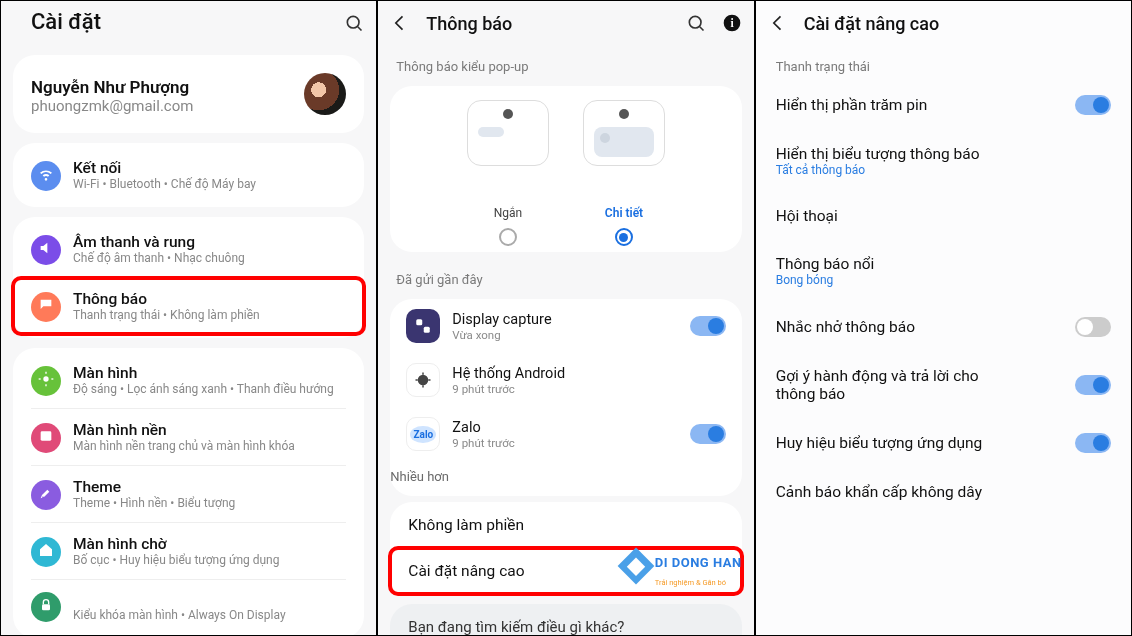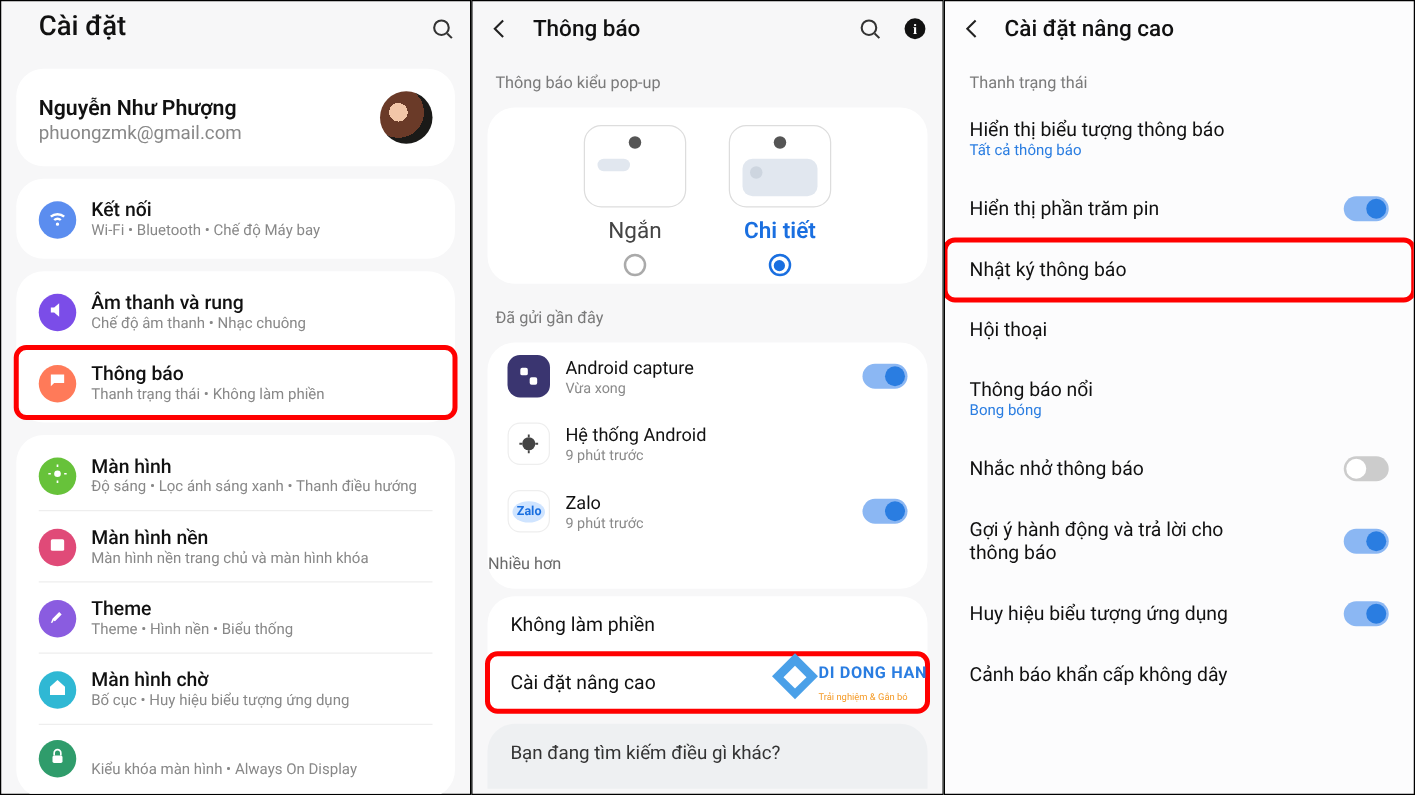--- a/index.html
+++ b/index.html
@@ -33,21 +33,21 @@
   
   .grouplbl { font-size:13px; color:#7a7a7a; padding:14px 18px 6px; }
   .p2 .card2 { background:#fff; margin:6px 12px; border-radius:22px; }
   .styles { display:flex; justify-content:center; gap:34px; padding:14px 10px 6px; }
   .stylecol { display:flex; flex-direction:column; align-items:center; gap:8px; }
   .mock { width:82px; height:66px; border:1px solid #ddd; border-radius:14px; background:#fff; position:relative; overflow:hidden; }
   .mock::before { content:""; position:absolute; top:8px; left:50%; transform:translateX(-50%); width:10px; height:10px; background:#555; border-radius:50%; }
   .mock .pill { position:absolute; top:26px; left:10px; right:44px; height:10px; background:#e1e7ef; border-radius:5px; }
   .mock.detail .pill { right:10px; height:30px; border-radius:8px; }
   .mock.detail .pill::after{content:"";position:absolute;top:6px;left:6px;width:10px;height:10px;background:#cdd5df;border-radius:50%;}
-  .stylecol .lbl { font-size:18px; color:#444; }
+  .stylecol .lbl { font-size:12px; color:#444;margin-top:32px; }
   .stylecol.sel .lbl { color:#1a6fe0; font-weight:600; }
   .radio { width:18px; height:18px; border:2px solid #aaa; border-radius:50%; display:flex; align-items:center; justify-content:center; }
   .stylecol.sel .radio { border-color:#1a6fe0; }
   .stylecol.sel .radio::after { content:""; width:9px; height:9px; background:#1a6fe0; border-radius:50%; }
 
   .approw { display:flex; align-items:center; padding:10px 16px; gap:12px; }
   .appico { width:34px; height:34px; border-radius:10px; display:flex; align-items:center; justify-content:center; }
   .approw .t { font-size:14.5px; color:#111; }
   .approw .s { font-size:11.5px; color:#8a8a8a; }
   .toggle { width:36px; height:20px; border-radius:10px; background:#ccc; margin-left:auto; position:relative; }
@@ -172,21 +172,21 @@
       </div>
       <div class="sep"></div>
       <div class="row">
         <div class="ico" style="background:#8a5ce0">
             <span><svg viewBox="0 0 24 24" fill="#fff">
                 <path d="M7 17a3 3 0 01-3 3l2-5 8-8 3 3-8 8z"></path>
               </svg></span>
           </div>
         <div class="rowtxt">
             <div class="t">Theme</div>
-            <div class="s">Theme • Hình nền • Biểu thống</div>
+            <div class="s">Theme • Hình nền • Biểu tượng</div>
           </div>
       </div>
       <div class="sep"></div>
       <div class="row">
         <div class="ico" style="background:#2fb8d4">
             <span><svg viewBox="0 0 24 24" fill="#fff">
                 <path d="M3 11l9-8 9 8v10H3z"></path>
               </svg></span>
           </div>
         <div class="rowtxt">
@@ -255,21 +255,21 @@
     <div class="grouplbl">Đã gửi gần đây</div>
     <div class="card2">
       <div class="approw">
         <div class="appico" style="background:#3a3570">
             <svg viewBox="0 0 24 24" width="18" height="18">
               <rect x="3" y="3" width="8" height="8" rx="2" fill="#fff"></rect>
               <rect x="13" y="13" width="8" height="8" rx="2" fill="#fff"></rect>
             </svg>
           </div>
         <div>
-            <div class="t">Android capture</div>
+            <div class="t">Display capture</div>
             <div class="s">Vừa xong</div>
           </div>
         <div class="toggle on"></div>
       </div>
       <div class="approw">
         <div class="appico" style="background:#fff;border:1px solid #eee">
             <svg viewBox="0 0 24 24" width="18" height="18" fill="#444">
               <circle cx="12" cy="12" r="7"></circle>
               <g stroke="#444" stroke-width="2">
                 <line x1="12" y1="2" x2="12" y2="5"></line>
@@ -317,34 +317,31 @@
           <svg class="svgico" viewBox="0 0 24 24" fill="none" stroke="#222" stroke-width="2">
             <polyline points="15 4 7 12 15 20"></polyline>
           </svg>
         </span>
       <span class="title">Cài đặt nâng cao</span>
     </div>
 
     <div class="grouplbl">Thanh trạng thái</div>
 
     <div class="srow">
+      <div class="t">Hiển thị phần trăm pin</div>
+        <span class="sp" style="flex:1"></span>
+      <div class="toggle on"></div>
+    </div>
+    <div class="srow">
       <div>
           <div class="t">Hiển thị biểu tượng thông báo</div>
           <div class="s">Tất cả thông báo</div>
         </div>
     </div>
-    <div class="srow">
-      <div class="t">Hiển thị phần trăm pin</div>
-        <span class="sp" style="flex:1"></span>
-      <div class="toggle on"></div>
-    </div>
-
-    <div class="srow hl">
-      <div class="t">Nhật ký thông báo</div>
-    </div>
+
 
     <div class="srow">
       <div class="t">Hội thoại</div>
     </div>
     <div class="srow">
       <div>
           <div class="t">Thông báo nổi</div>
           <div class="s">Bong bóng</div>
         </div>
     </div>

